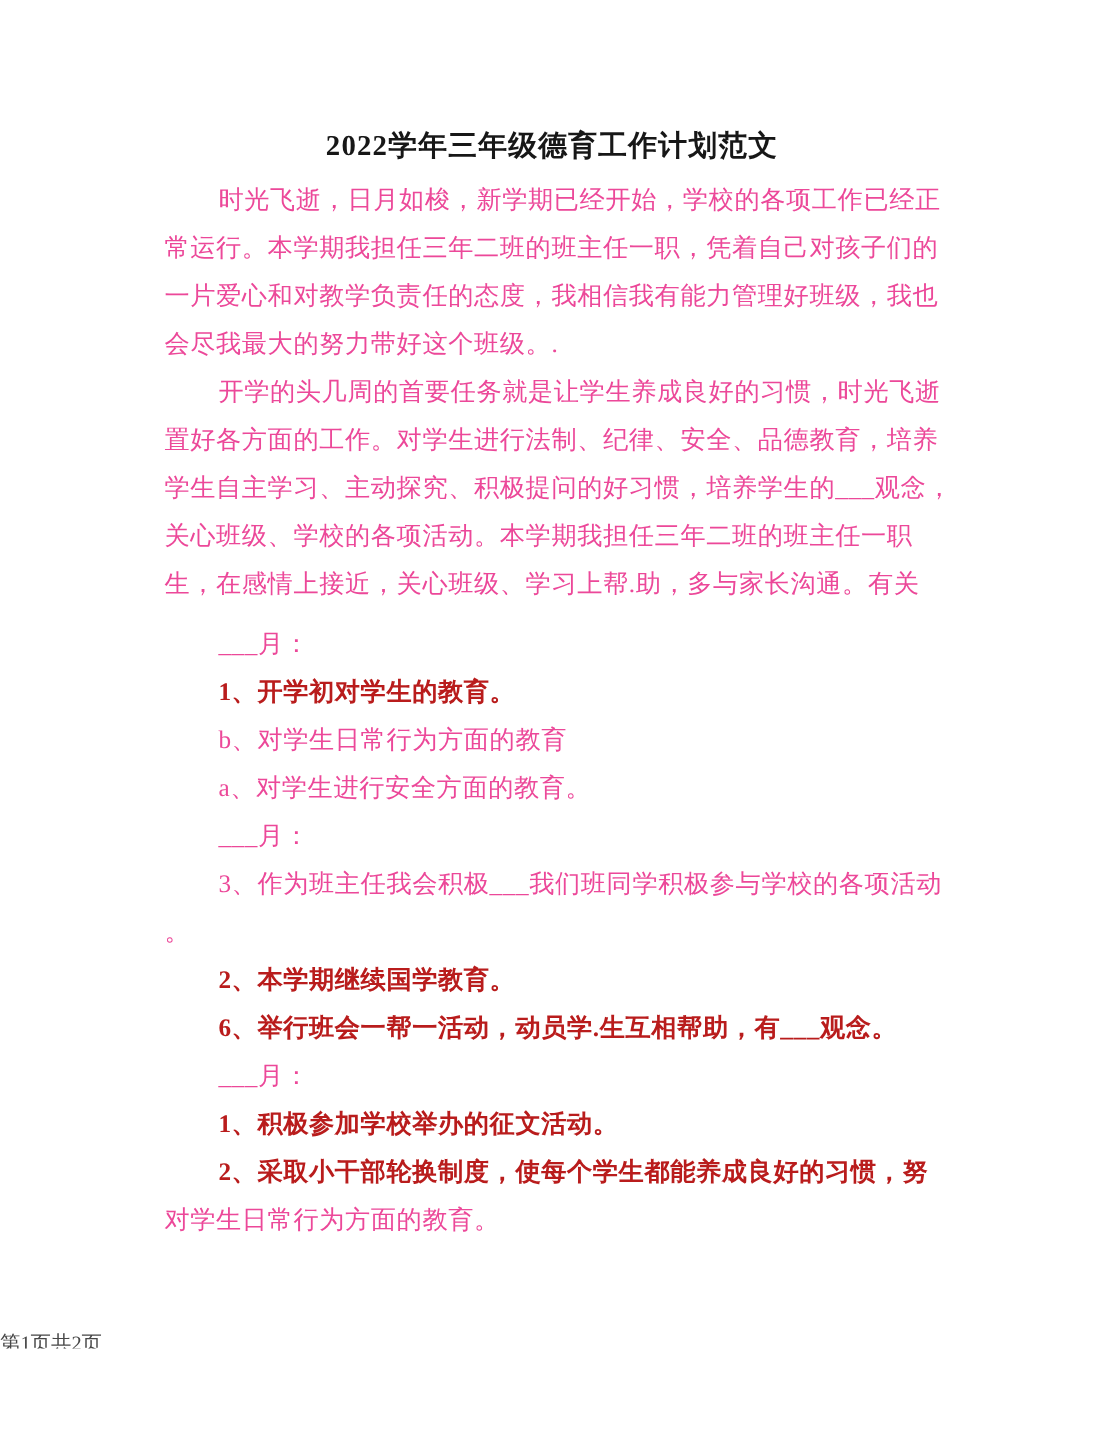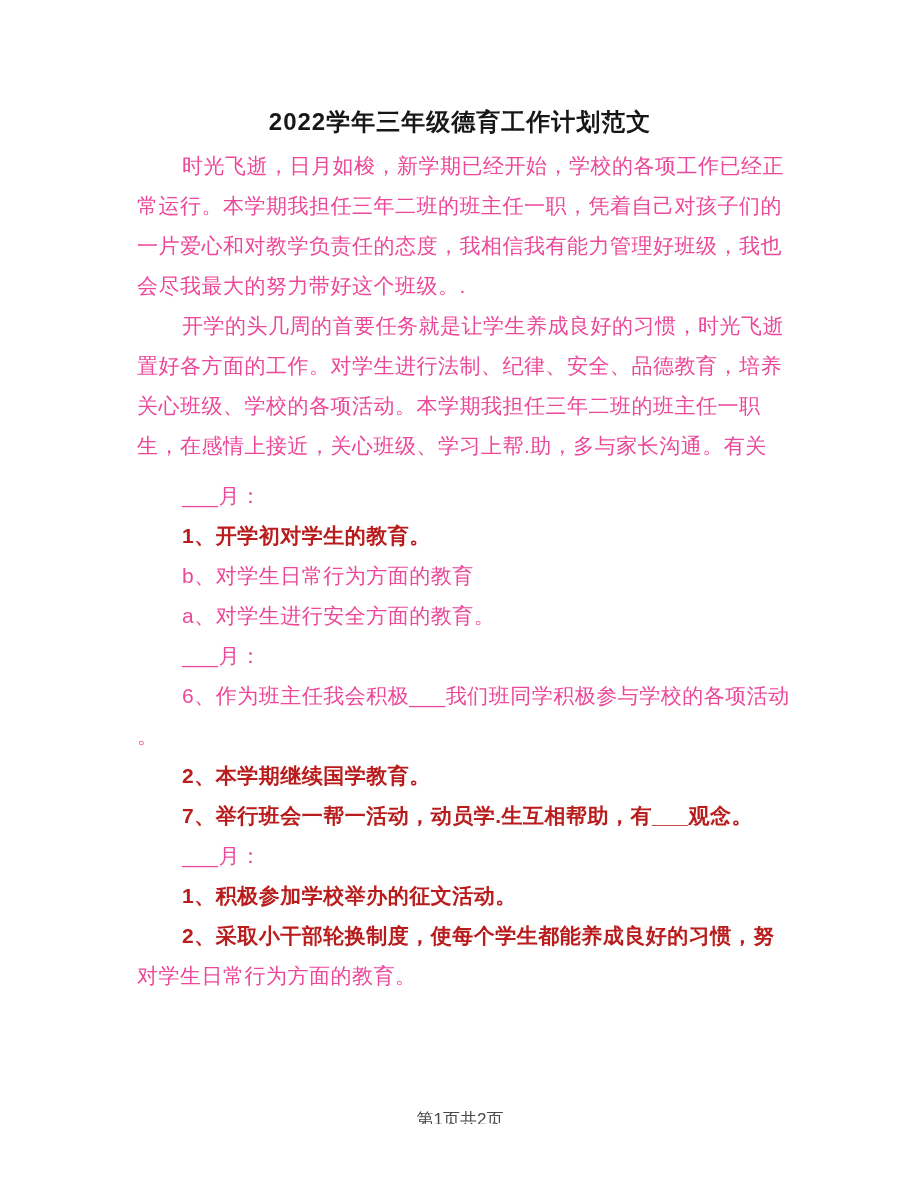--- a/index.html
+++ b/index.html
@@ -6,21 +6,21 @@
     margin: 0;
     padding: 0;
     background: #ffffff;
   }
   .page {
     position: relative;
     width: 920px;
     height: 1124px;
     background: #ffffff;
     overflow: hidden;
-    font-family: Liberation Sans, sans-serif;
+    font-family: Liberation Serif, serif;
   }
   .doc-title {
     position: absolute;
     top: 106px;
     left: 0;
     width: 920px;
     margin: 0;
     text-align: center;
     font-size: 24px;
     line-height: 32px;
@@ -50,50 +50,51 @@
     padding-left: 45px;
   }
   .line.gap {
     margin-top: 10px;
   }
   .doc-footer {
     position: absolute;
     top: 1108px;
     left: 0;
     width: 920px;
-    text-align: center;
+    text-align: left;
     font-size: 17px;
     line-height: 24px;
     color: #474747;
   }
 </style>
 </head>
 <body>
 
 <div class="page">
   <h1 class="doc-title">2022学年三年级德育工作计划范文</h1>
 
   <div class="doc-body" id="doc-body">
       <div class="line indent">时光飞逝，日月如梭，新学期已经开始，学校的各项工作已经正</div>
       <div class="line">常运行。本学期我担任三年二班的班主任一职，凭着自己对孩子们的</div>
       <div class="line">一片爱心和对教学负责任的态度，我相信我有能力管理好班级，我也</div>
       <div class="line">会尽我最大的努力带好这个班级。.</div>
       <div class="line indent">开学的头几周的首要任务就是让学生养成良好的习惯，时光飞逝</div>
       <div class="line">置好各方面的工作。对学生进行法制、纪律、安全、品德教育，培养</div>
+      <div class="line">学生自主学习、主动探究、积极提问的好习惯，培养学生的___观念，</div>
       <div class="line">关心班级、学校的各项活动。本学期我担任三年二班的班主任一职</div>
       <div class="line">生，在感情上接近，关心班级、学习上帮.助，多与家长沟通。有关</div>
       <div class="line indent gap">___月：</div>
       <div class="line bold indent">1、开学初对学生的教育。</div>
       <div class="line indent">b、对学生日常行为方面的教育</div>
       <div class="line indent">a、对学生进行安全方面的教育。</div>
       <div class="line indent">___月：</div>
-      <div class="line indent">6、作为班主任我会积极___我们班同学积极参与学校的各项活动</div>
+      <div class="line indent">3、作为班主任我会积极___我们班同学积极参与学校的各项活动</div>
       <div class="line">。</div>
       <div class="line bold indent">2、本学期继续国学教育。</div>
-      <div class="line bold indent">7、举行班会一帮一活动，动员学.生互相帮助，有___观念。</div>
+      <div class="line bold indent">6、举行班会一帮一活动，动员学.生互相帮助，有___观念。</div>
       <div class="line indent">___月：</div>
       <div class="line bold indent">1、积极参加学校举办的征文活动。</div>
       <div class="line bold indent">2、采取小干部轮换制度，使每个学生都能养成良好的习惯，努</div>
       <div class="line">对学生日常行为方面的教育。</div>
     </div>
 
   <div class="doc-footer">
     <span>第1页共2页</span>
   </div>
 </div>

